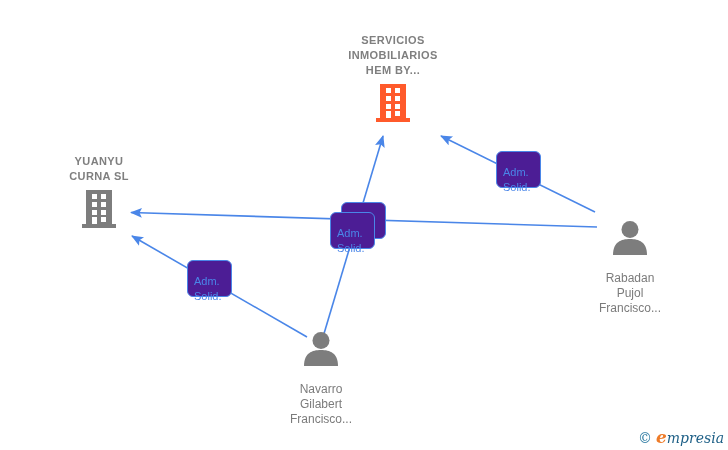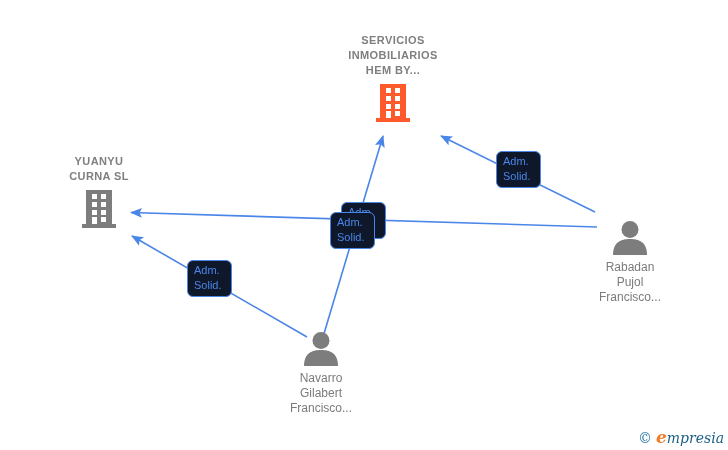--- a/index.html
+++ b/index.html
@@ -7,26 +7,26 @@
     position:relative;width:728px;height:450px;background:#ffffff;overflow:hidden;
     font-family:"Liberation Sans","DejaVu Sans",sans-serif;
   }
   .edges{position:absolute;left:0;top:0;width:728px;height:450px;}
   .node{position:absolute;display:flex;flex-direction:column;align-items:center;width:160px;cursor:pointer;}
   .node-label{white-space:pre-line;text-align:center;}
   .company .node-label{
     font-size:11px;font-weight:bold;line-height:15px;letter-spacing:.4px;color:#7f7f7f;margin-bottom:6px;
   }
   .person .node-label{
-    font-size:12px;line-height:15px;color:#7b7b7b;margin-top:5px;
+    font-size:12px;line-height:15px;color:#7b7b7b;margin-top:16px;
   }
   .edge-label{
     position:absolute;width:45px;height:37px;box-sizing:border-box;
-    background:#0f172a;border:1.5px solid #4a86e8;border-radius:6px;
-    color:#4a86e8;font-size:11px;line-height:15px;padding:2px 0 0 6px;
+    background:#4c1d95;border:1.5px solid #4a86e8;border-radius:6px;
+    color:#4a86e8;font-size:11px;line-height:15px;padding:13px 0 0 6px;
     white-space:pre-line;
   }
   .watermark{
     position:absolute;right:4px;bottom:3px;
     font-family:"DejaVu Serif",serif;font-style:italic;user-select:none;text-align:right;
   }
   .watermark .copy{color:#2878a0;font-size:14px;font-style:normal;margin-right:4px;}
   .watermark .brand-e{color:#ee7b28;font-size:17px;font-weight:bold;}
   .watermark .brand-rest{color:#1d5f86;font-size:14px;}
 </style>

